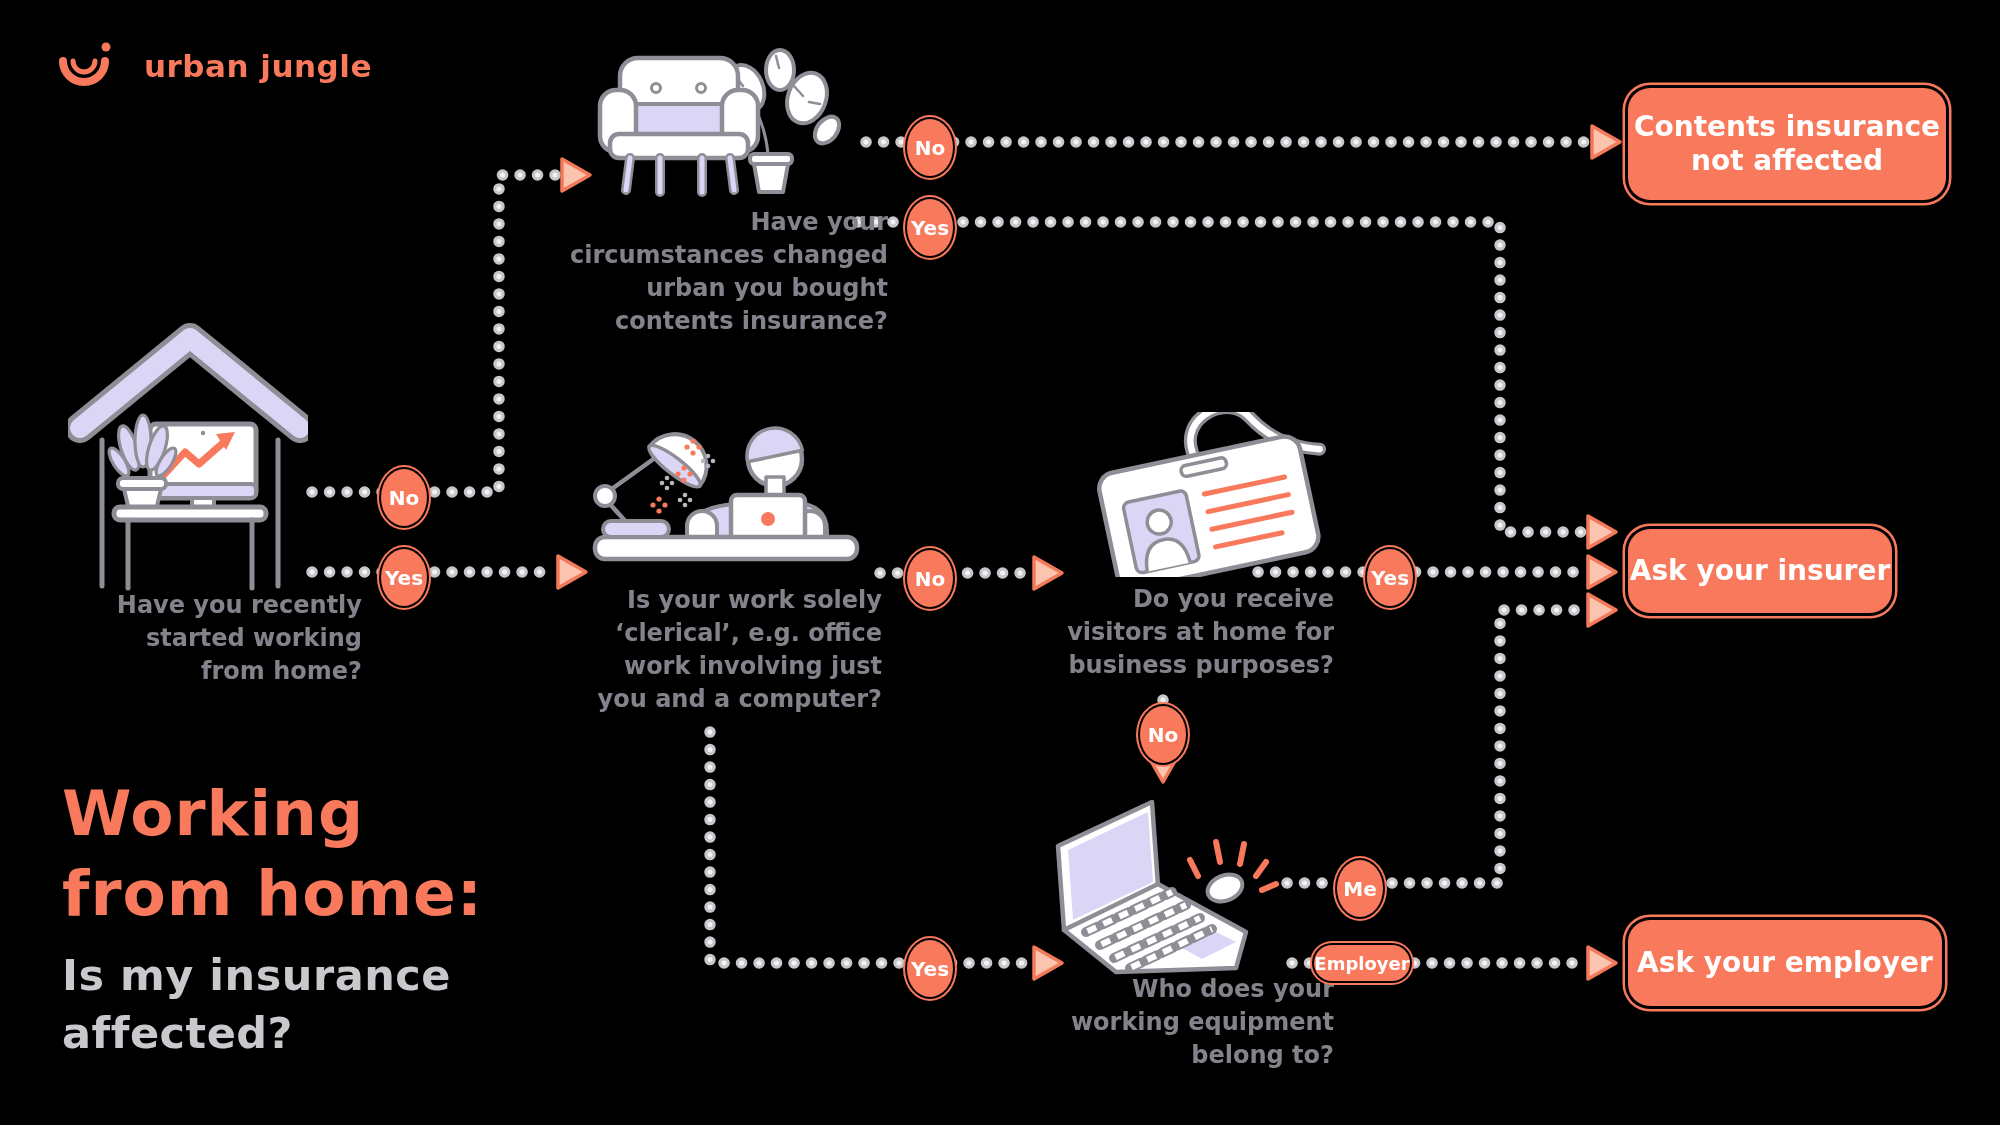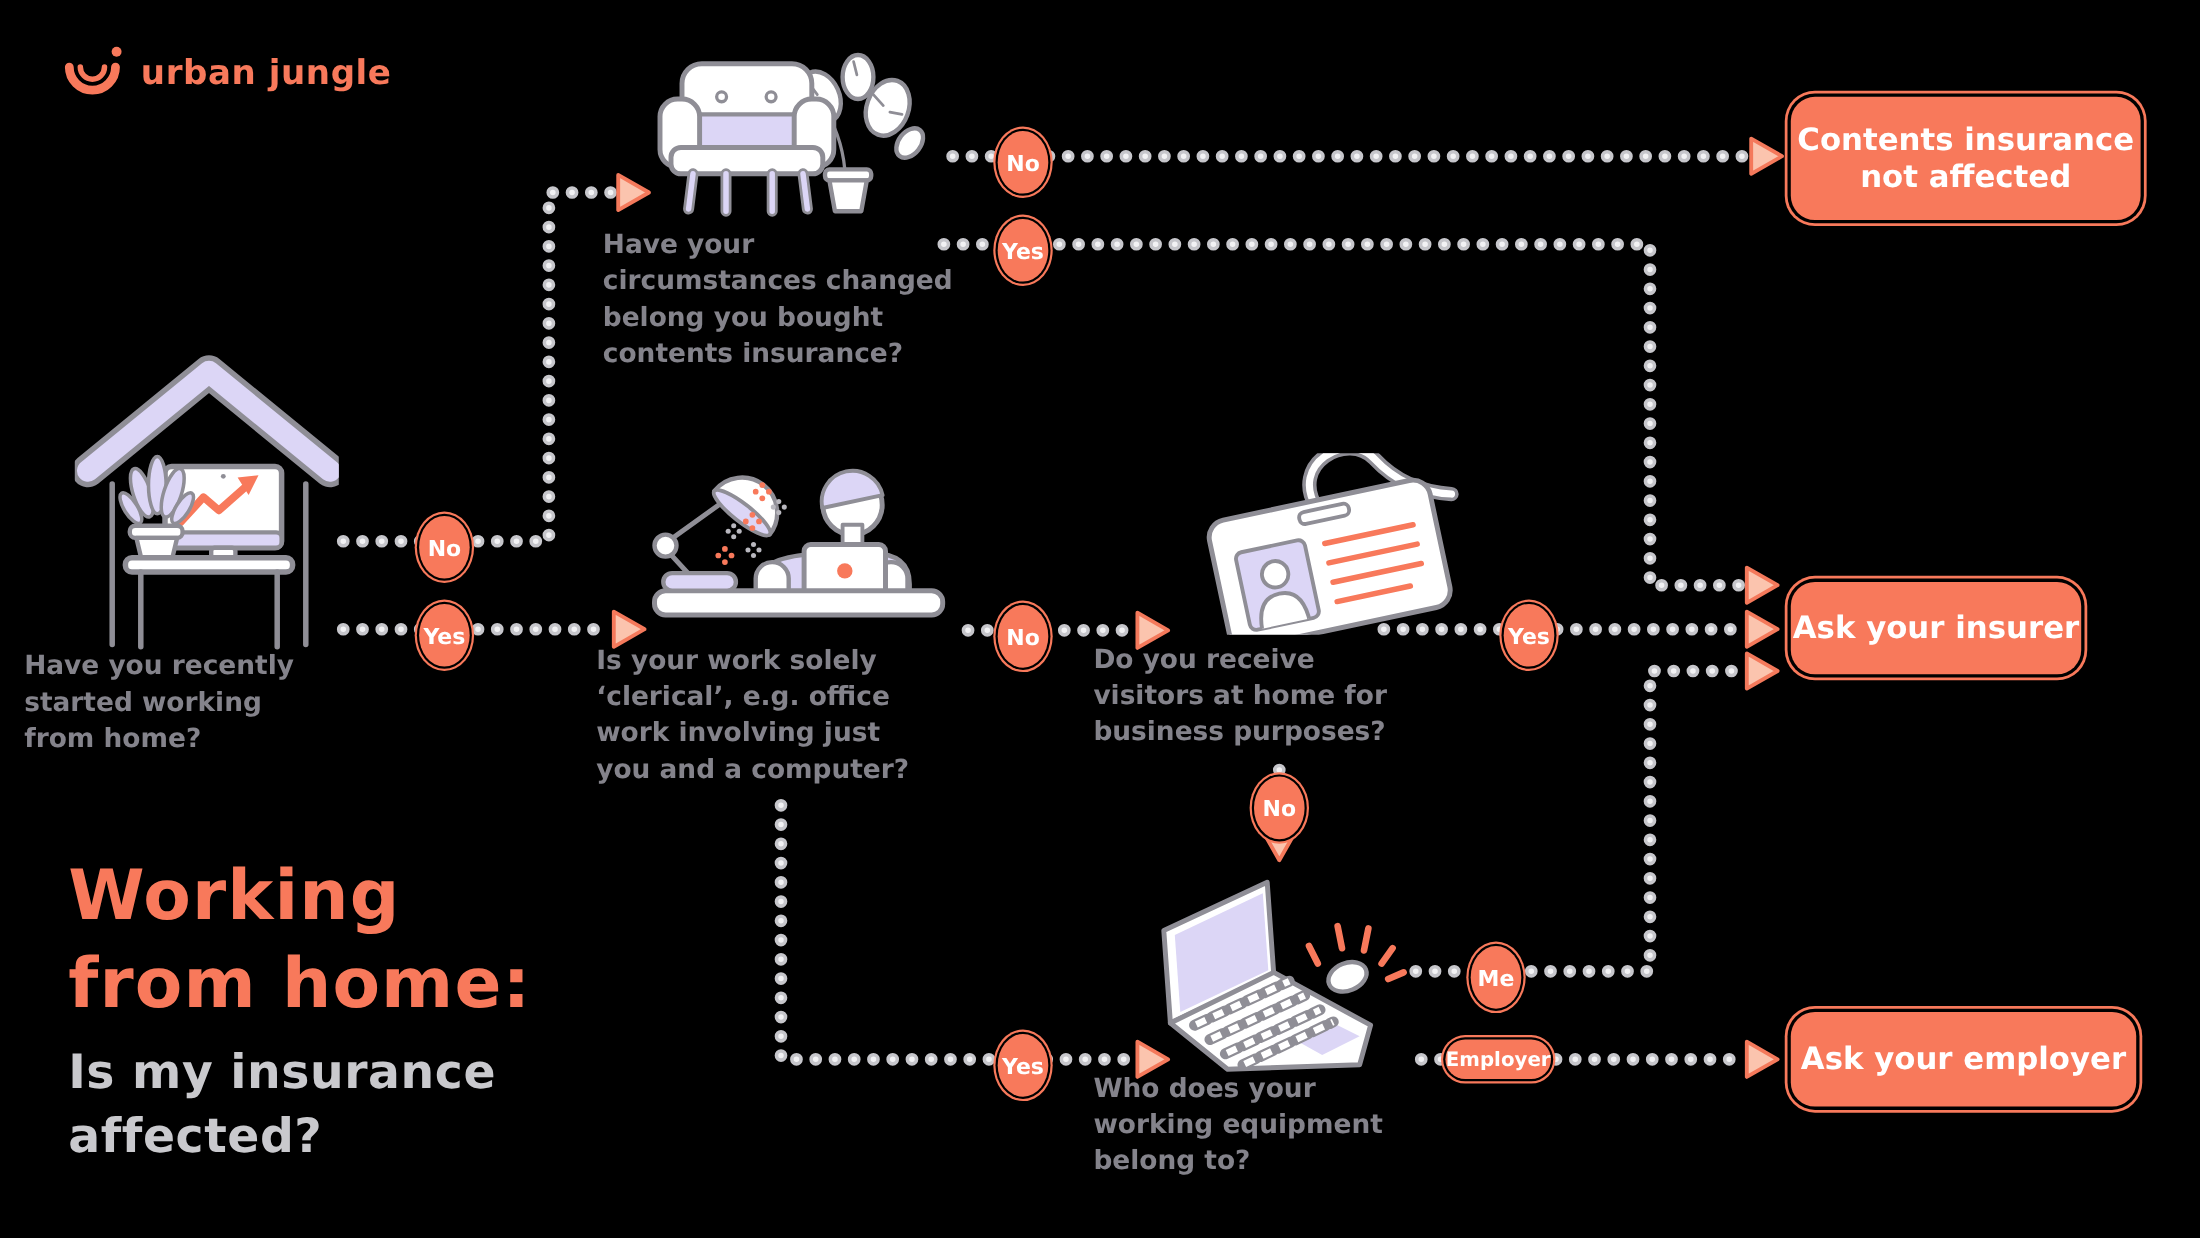--- a/index.html
+++ b/index.html
@@ -14,24 +14,24 @@
   .dots-o { fill:none; stroke:#C6C6CB; stroke-width:11.5; stroke-linecap:round; stroke-dasharray:0.1 17.4; }
   .dots-i { fill:none; stroke:#F2F2F4; stroke-width:5;   stroke-linecap:round; stroke-dasharray:0.1 17.4; }
   .arrow  { fill:#FBC4AE; stroke:#F4795B; stroke-width:3.5; stroke-linejoin:round; }
 
   
   .ol   { stroke:#8F8E96; fill:none; stroke-linecap:round; stroke-linejoin:round; }
   .wfill{ fill:#FFFFFF; stroke:#8F8E96; stroke-linecap:round; stroke-linejoin:round; }
   .lfill{ fill:#DCD6F6; stroke:#8F8E96; stroke-linecap:round; stroke-linejoin:round; }
   .acc  { stroke:#F8795B; fill:none; stroke-linecap:round; stroke-linejoin:round; }
 
-  .logo { position:absolute; left:52px; top:34px; display:flex; align-items:center; gap:12px; }
+  .logo { position:absolute; left:52px; top:34px; display:flex; align-items:center; gap:28px; }
   .logo-text { color:#F8795B; font-size:31px; font-weight:bold; letter-spacing:.5px; }
 
-  .q { position:absolute; width:340px; text-align:left; color:#84838B;
+  .q { position:absolute; width:340px; text-align:right; color:#84838B;
        font-size:24px; font-weight:bold; line-height:33px; }
 
   .lbl { position:absolute; width:46px; height:57px; border-radius:50%;
          background:#F8795B; color:#fff; font-size:20px; font-weight:bold;
          display:flex; align-items:center; justify-content:center;
          box-shadow:0 0 0 2px #000, 0 0 0 4px #F8795B; }
   .lbl.pill { width:96px; height:36px; border-radius:18px; font-size:18px; }
 
   .pill-btn { position:absolute; background:#F8795B; border-radius:22px;
               color:#fff; font-size:28px; font-weight:bold; line-height:34px;
@@ -260,21 +260,21 @@
     </g>
     <ellipse class="wfill" cx="185" cy="116" rx="18" ry="12.5" transform="rotate(-22 185 116)" stroke-width="4"></ellipse>
     <g class="acc" stroke-width="6">
       <path d="M150 88 L158 104 M176 70 L180 90 M204 72 L200 92 M226 90 L216 104 M236 112 L222 118"></path>
     </g>
   </svg>
 
   <div class="q" style="left:548px;top:206px">
     <div>Have your</div>
     <div>circumstances changed</div>
-    <div>belong you bought</div>
+    <div>urban you bought</div>
     <div>contents insurance?</div>
   </div>
   <div class="q" style="left:22px;top:589px">
     <div>Have you recently</div>
     <div>started working</div>
     <div>from home?</div>
   </div>
   <div class="q" style="left:542px;top:584px">
     <div>Is your work solely</div>
     <div>‘clerical’, e.g. office</div>

